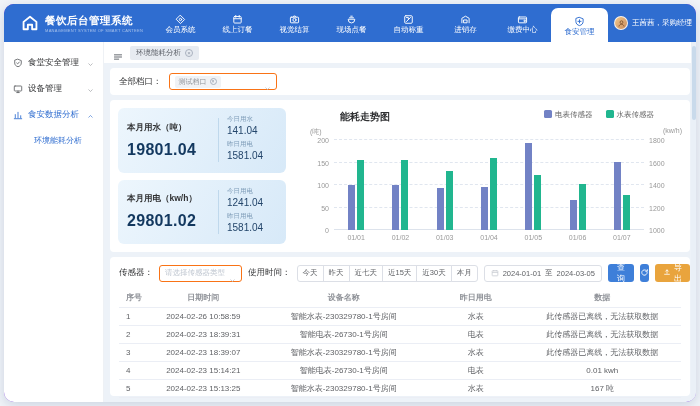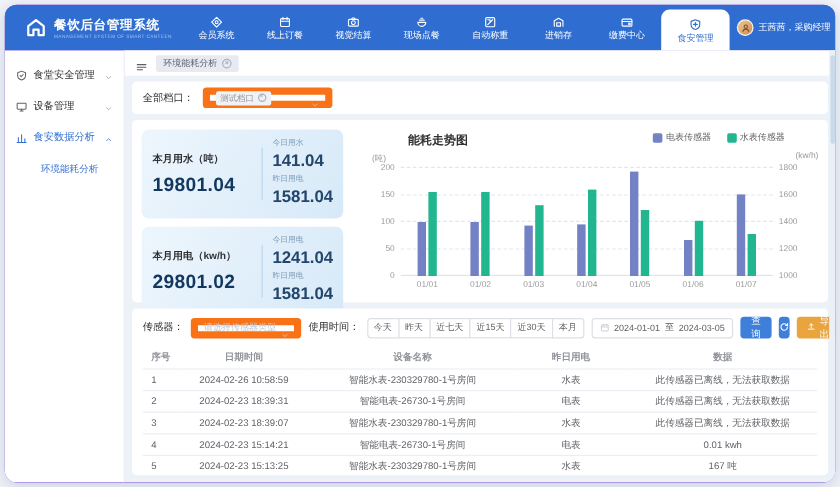--- a/index.html
+++ b/index.html
@@ -39,43 +39,43 @@
   
   .tabbar{height:21px;background:#fff;display:flex;align-items:center;gap:7px;padding:0 9px;flex-shrink:0}
   .tabbar .ic{width:10px;height:10px;color:#5a5e66}
   .tabbar .ic svg{width:10px;height:10px}
   .chip{background:#e7ebf1;border-radius:2px;padding:2px 6px;font-size:7.5px;color:#5a5e66;display:flex;gap:4px;align-items:center;cursor:pointer}
   .cx{width:8px;height:8px;border:1px solid #a9b1bf;border-radius:50%;color:#8d95a3;font-size:6px;line-height:6px;text-align:center;flex-shrink:0}
   
   .card{background:#fff;border-radius:4px}
   .filter1{margin:5px 6px 0;padding:5px 9px;display:flex;align-items:center;gap:7px;flex-shrink:0}
   .flabel{font-size:8.5px;color:#303133;font-weight:normal;white-space:nowrap}
-  .select{border:6px solid #f97316;border-radius:3px;height:17px;display:flex;align-items:center;padding:0 5px;gap:4px;background:#fff;cursor:pointer}
+  .select{border:1px solid #f97316;border-radius:3px;height:17px;display:flex;align-items:center;padding:0 5px;gap:4px;background:#fff;cursor:pointer}
   .stall-sel{width:108px}
   .tag{background:#f0f2f5;border-radius:2px;padding:1px 4px;font-size:7px;color:#909399;display:flex;align-items:center;gap:3px;white-space:nowrap}
   .tag .cx{width:7px;height:7px;font-size:5px;line-height:5px}
   .chevd{margin-left:auto;width:7px;height:7px;color:#c0c4cc}
   .chevd svg{width:7px;height:7px}
   .placeholder{font-size:7.5px;color:#bfc6d0;white-space:nowrap}
   
   .dash{margin:5px 6px 0;padding:8px;display:flex;gap:10px;height:152px;flex-shrink:0}
   .stats{width:168px;display:flex;flex-direction:column;gap:7px;flex-shrink:0}
   .stat{flex:1;background:linear-gradient(120deg,#edf6fd,#d7e9f8);border-radius:6px;padding:7px 9px;display:flex;align-items:center}
   .stat-main{flex:1;min-width:0}
   .stat-title{font-size:8.5px;font-weight:bold;color:#303133;margin-bottom:7px;white-space:nowrap}
   .stat-value{font-size:16px;font-weight:bold;color:#13385f;letter-spacing:.3px}
   .stat-div{width:1px;background:#bfd8ec;height:44px;margin:0 8px;flex-shrink:0}
   .stat-side{width:50px;flex-shrink:0}
   .s-label{font-size:6.5px;color:#7f9db8;margin-bottom:1px;white-space:nowrap}
-  .s-value{font-size:14px;font-weight:bold;color:#24466b;margin-bottom:4px}
+  .s-value{font-size:10px;font-weight:normal;color:#24466b;margin-bottom:4px}
   .chart{flex:1;display:flex;flex-direction:column;min-width:0}
   .chart-head{display:flex;align-items:flex-start;justify-content:space-between;padding:2px 0 0 44px}
   .chart-title{font-size:10px;font-weight:bold;color:#303133}
   .legend{display:flex;gap:13px;margin-right:28px}
-  .leg{display:flex;align-items:center;gap:3px;font-size:7.5px;color:#666}
+  .leg{display:flex;align-items:flex-start;gap:3px;font-size:7.5px;color:#666}
   .sw{width:8px;height:8px;border-radius:1.5px}
   .plot-wrap{flex:1;position:relative;margin-top:2px}
   .axis-unit-l{position:absolute;top:1px;left:14px;font-size:7px;color:#999}
   .axis-unit-r{position:absolute;top:1px;right:0;font-size:7px;color:#999}
   .grid{position:absolute;left:38px;right:38px;top:14px;bottom:14px}
   .gl{position:absolute;left:0;right:0;border-top:1px dashed #e0e6ef}
   .gl.base{border-top:1px solid #dde3ec}
   .tick{position:absolute;font-size:7px;color:#999;transform:translateY(50%);white-space:nowrap}
   .tick.l{right:calc(100% + 5px)}
   .tick.r{left:calc(100% + 5px)}

